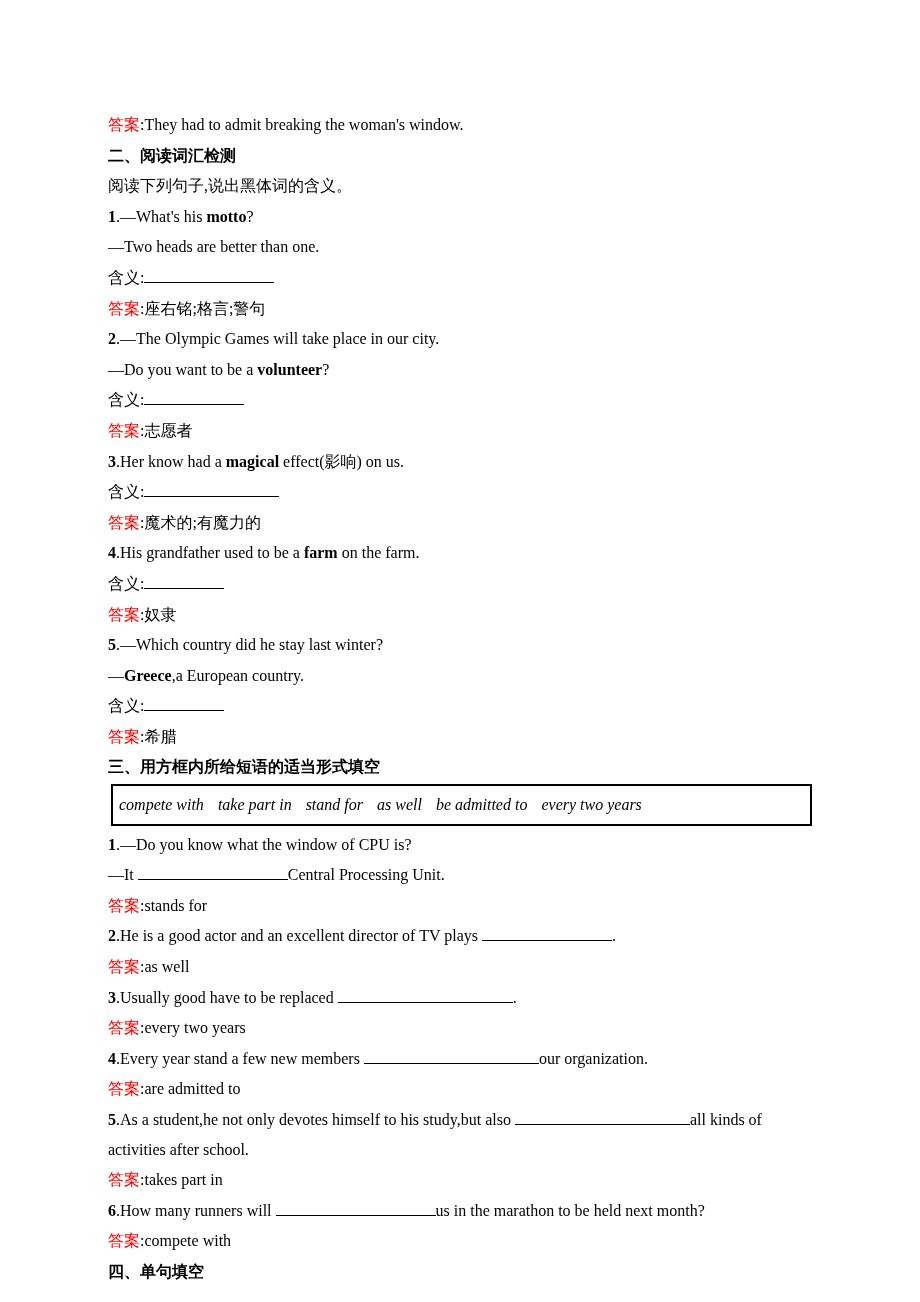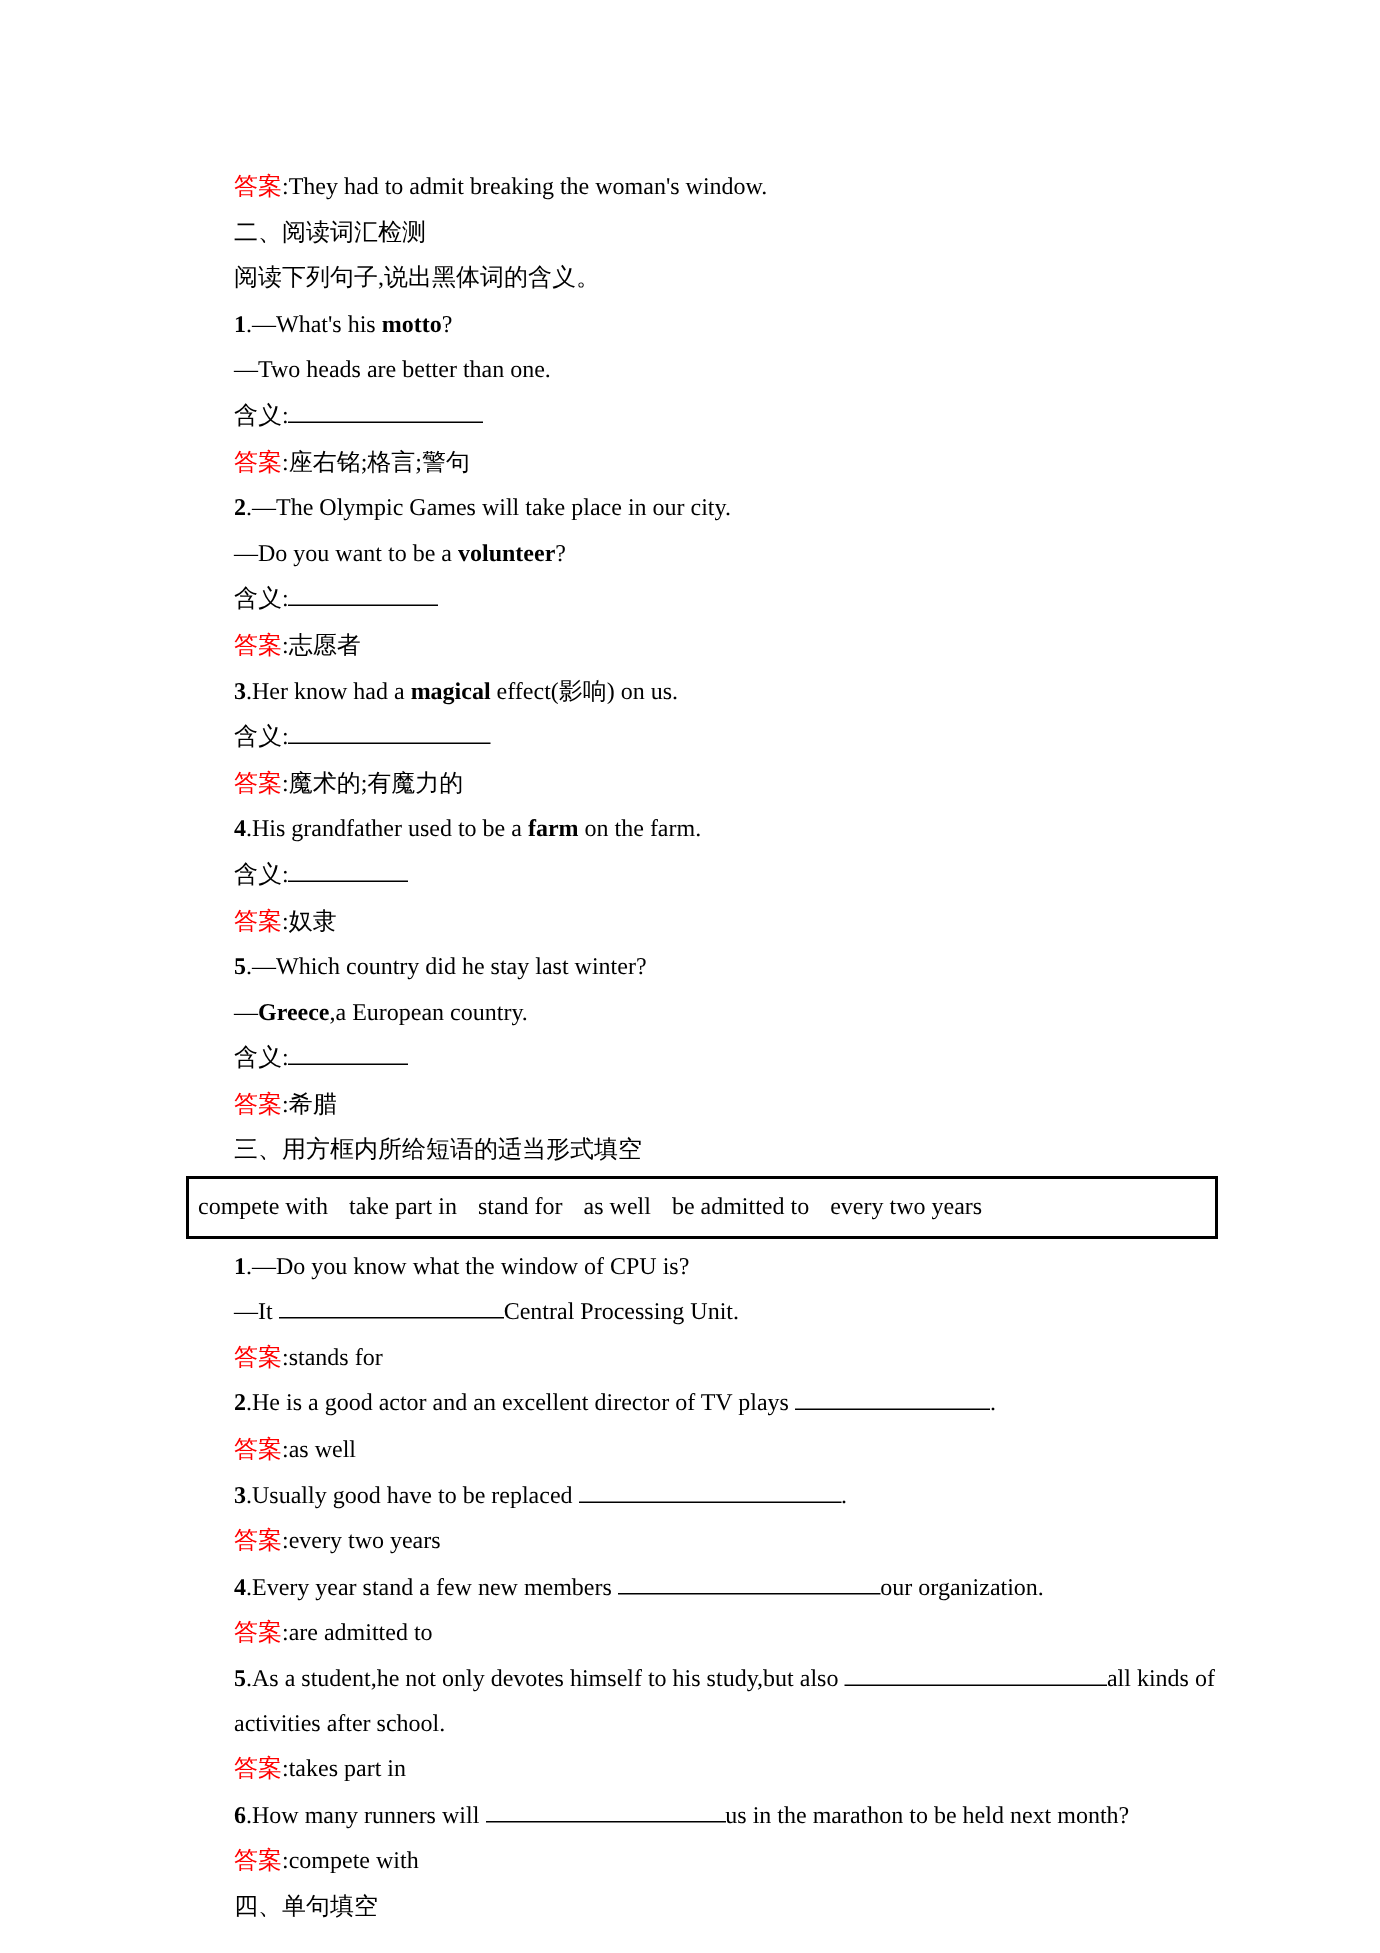--- a/index.html
+++ b/index.html
@@ -5,29 +5,30 @@
   * { margin: 0; padding: 0; box-sizing: border-box; }
   body {
     background: #ffffff;
     width: 920px;
     padding: 110px 108px 60px 108px;
     font-family: "Times New Roman", "SimSun", serif;
     font-size: 16px;
     line-height: 1.85;
     color: #000;
   }
-  .line { margin-bottom: 1px; margin-left: 48px; }
+  .line { margin-bottom: 1px; }
   .red { color: #ff0000; }
   .bold { font-weight: bold; }
-  .heading { font-family: "SimHei", "Microsoft YaHei", sans-serif; font-weight: normal; }
+  .heading { font-family: "SimHei", "Microsoft YaHei", sans-serif; font-weight: bold; }
   .blank { border-bottom: 1px solid #000; display: inline-block; }
   .box {
     border: 2px solid #000;
     padding: 4px 6px;
-    margin: 2px 0 4px 16px;
+    margin: 2px 0 4px 3px;
+    font-style: italic;
   }
   .gap { display: inline-block; width: 14px; }
 </style>
 </head>
 <body>
 
 <div class="line">
   <span class="red">答案</span><span>:They had to admit breaking the woman's window.</span>
 </div>
 

